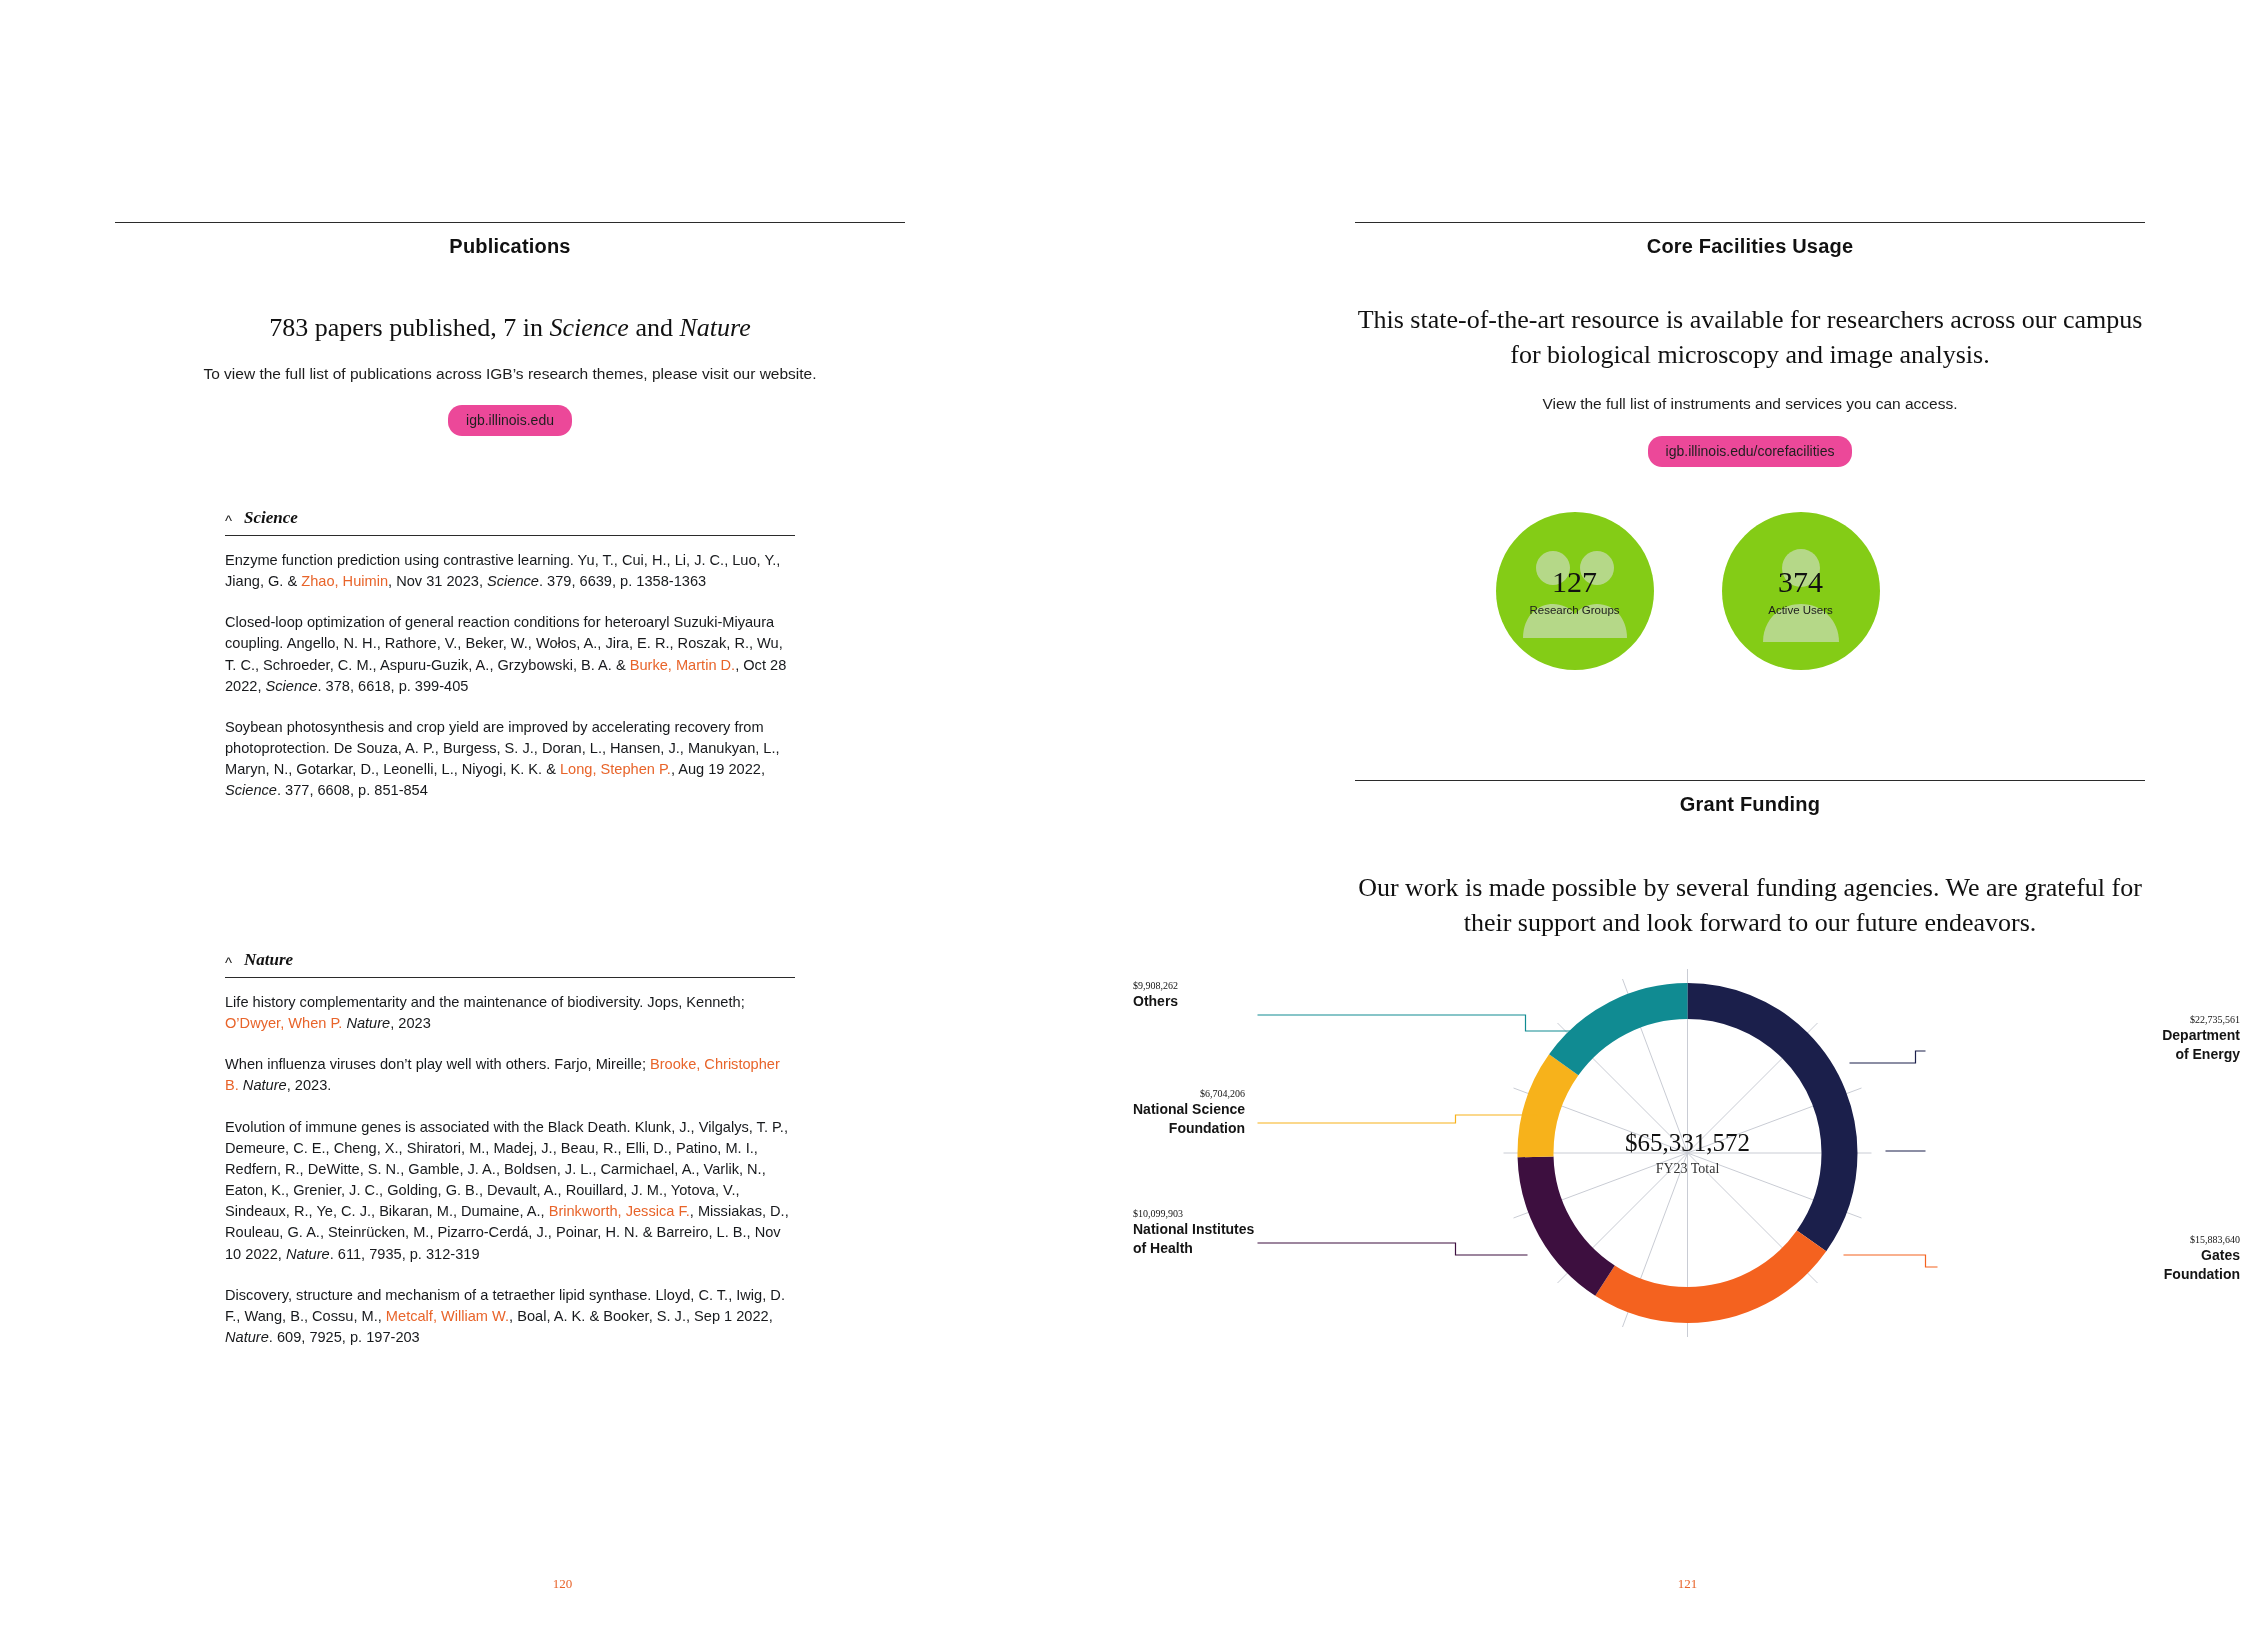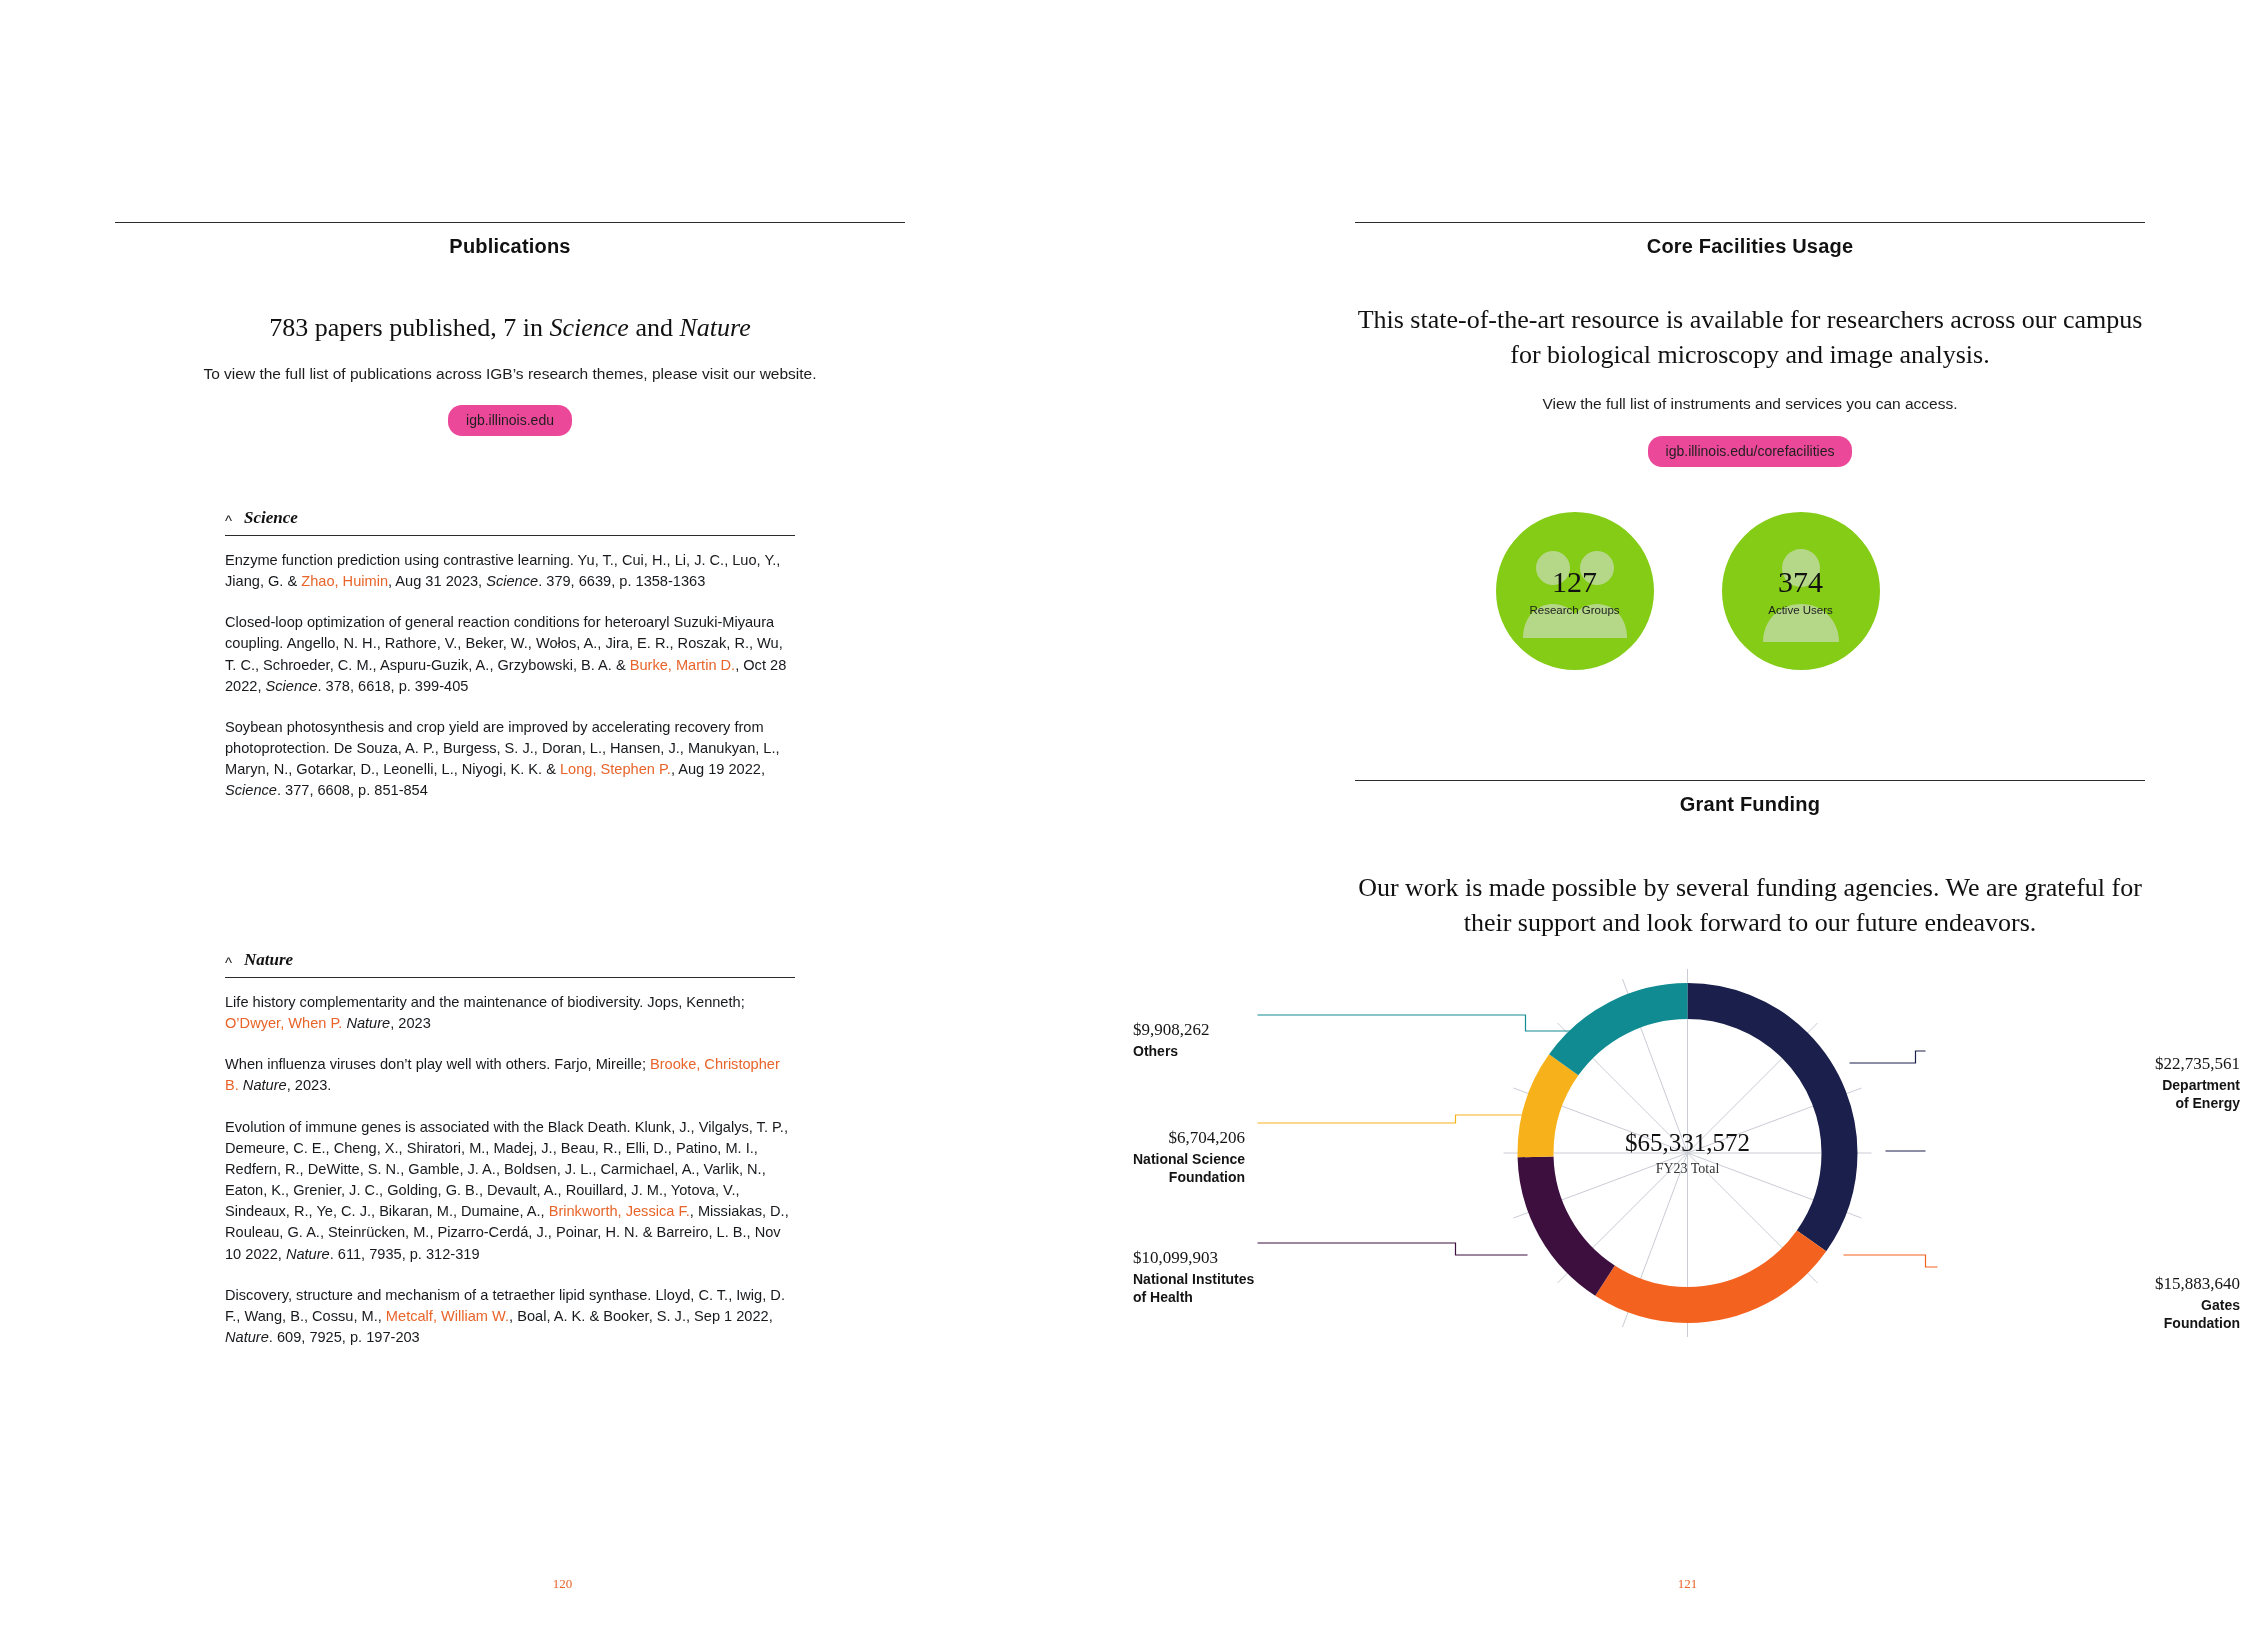--- a/index.html
+++ b/index.html
@@ -174,21 +174,21 @@
     color: #333;
     margin-top: 4px;
   }
   .callout {
     position: absolute;
     font-family: "Liberation Sans", sans-serif;
     font-size: 14px;
     line-height: 1.33;
     color: #141414;
   }
-  .callout .amt { font-family: "Liberation Serif", serif; font-size: 17px; margin-top: 40px; }
+  .callout .amt { font-family: "Liberation Serif", serif; font-size: 10px; }
   .callout .nm { font-weight: bold; }
   .callout.right { text-align: right; }
 
   .folio {
     position: absolute;
     bottom: 58px;
     width: 100%;
     text-align: center;
     font-family: "Liberation Serif", serif;
     font-size: 13px;
@@ -221,21 +221,21 @@
       <span class="pill">igb.illinois.edu</span>
     </div>
 
     <div class="pub-block" style="top:508px;">
       <div class="pub-head">
         <span class="caret">^</span>
         <span class="label">Science</span>
       </div>
       <div class="pub-list">
         <div class="pub-item">
-          <span>Enzyme function prediction using contrastive learning. Yu, T., Cui, H., Li, J. C., Luo, Y., Jiang, G. &amp; </span><span class="hl">Zhao, Huimin</span><span>, Aug 31 2023, </span><span class="it">Science</span><span>. 379, 6639, p. 1358-1363</span>
+          <span>Enzyme function prediction using contrastive learning. Yu, T., Cui, H., Li, J. C., Luo, Y., Jiang, G. &amp; </span><span class="hl">Zhao, Huimin</span><span>, Nov 31 2023, </span><span class="it">Science</span><span>. 379, 6639, p. 1358-1363</span>
         </div>
         <div class="pub-item">
           <span>Closed-loop optimization of general reaction conditions for heteroaryl Suzuki-Miyaura coupling. Angello, N. H., Rathore, V., Beker, W., Wołos, A., Jira, E. R., Roszak, R., Wu, T. C., Schroeder, C. M., Aspuru-Guzik, A., Grzybowski, B. A. &amp; </span><span class="hl">Burke, Martin D.</span><span>, Oct 28 2022, </span><span class="it">Science</span><span>. 378, 6618, p. 399-405</span>
         </div>
         <div class="pub-item">
           <span>Soybean photosynthesis and crop yield are improved by accelerating recovery from photoprotection. De Souza, A. P., Burgess, S. J., Doran, L., Hansen, J., Manukyan, L., Maryn, N., Gotarkar, D., Leonelli, L., Niyogi, K. K. &amp; </span><span class="hl">Long, Stephen P.</span><span>, Aug 19 2022, </span><span class="it">Science</span><span>. 377, 6608, p. 851-854</span>
         </div>
       </div>
     </div>
 

